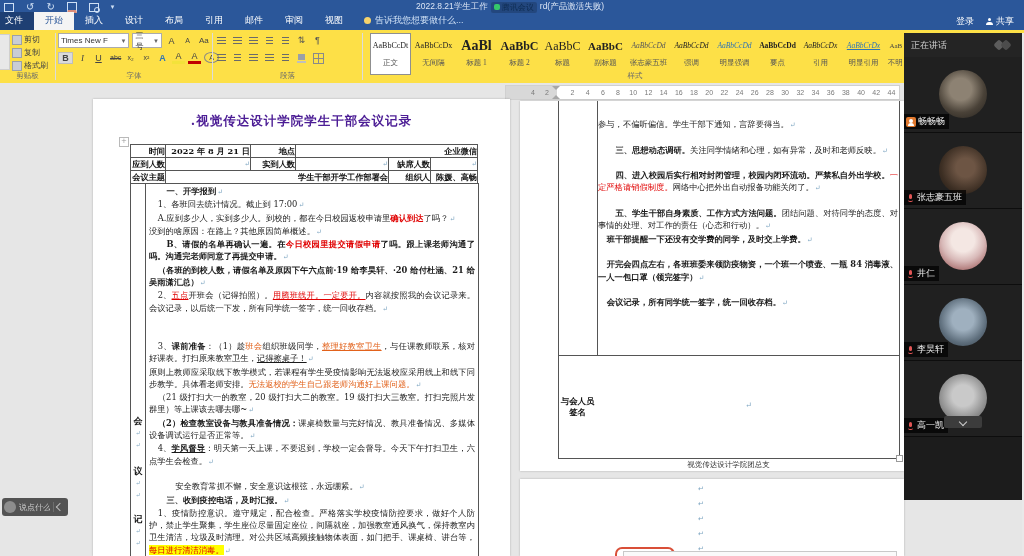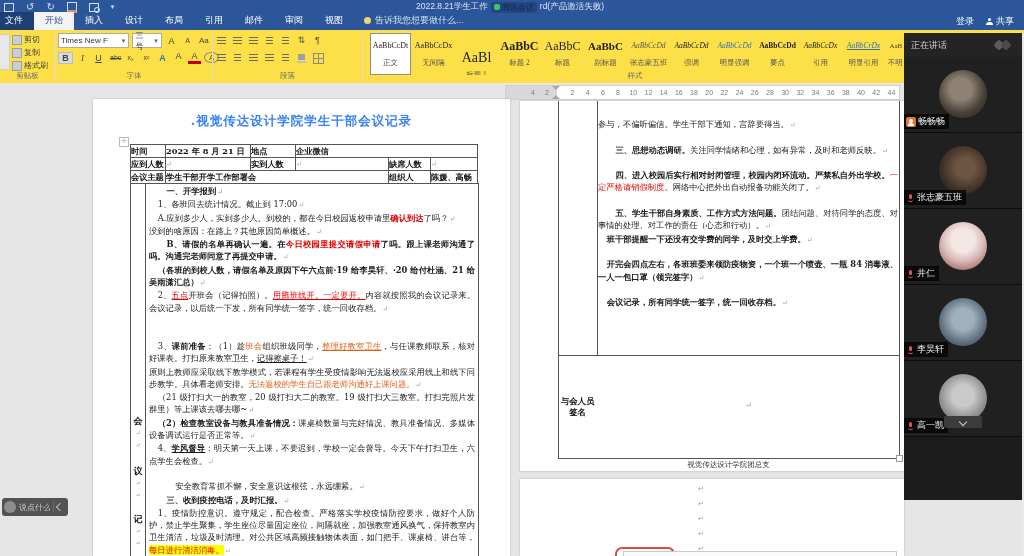--- a/index.html
+++ b/index.html
@@ -60,21 +60,21 @@
   .ic-bucket::after{content:"";position:absolute;left:3px;top:3px;width:7px;height:6px;background:#9aa0a8;}
   .ic-bucket::before{content:"";position:absolute;left:2px;bottom:1px;width:9px;height:2px;background:#bfbfbf;}
   .ic-text{font-size:9px;color:#555;line-height:13px;text-align:center;width:13px;}
 
   
   .styles-gallery{position:absolute;left:5px;top:3px;display:flex;gap:2px;overflow:hidden;width:532px;height:42px;}
   .stcard{width:39px;height:40px;text-align:center;flex:0 0 auto;border:1px solid transparent;font-family:"Liberation Serif",serif;}
   .stcard.sel{border:1px solid #8f8f8f;background:#fff;}
   .stcard .sample{display:block;height:24px;line-height:24px;font-size:8px;color:#222;white-space:nowrap;overflow:hidden;}
   .stcard .slabel{display:block;font-size:7.5px;color:#555;white-space:nowrap;}
-  .st-h1 .sample{font-size:14px;font-weight:normal;margin-top:12px;}
+  .st-h1 .sample{font-size:14px;font-weight:bold;}
   .st-h2 .sample{font-size:12px;font-weight:bold;}
   .st-h3 .sample{font-size:12px;}
   .st-sub .sample{font-size:11px;font-weight:bold;}
   .st-em1 .sample{font-style:italic;font-size:7.5px;color:#595959;}
   .st-em2 .sample{font-style:italic;font-size:7.5px;}
   .st-em3 .sample{font-style:italic;font-size:7.5px;color:#2e74b5;}
   .st-strong .sample{font-weight:bold;font-size:7.5px;}
   .st-quote .sample{font-style:italic;font-size:7.5px;}
   .st-iquote .sample{font-style:italic;font-size:7.5px;color:#2e74b5;text-decoration:underline;}
   .st-ref .sample{font-size:7px;color:#444;}
@@ -88,24 +88,24 @@
   .ind-marker{position:absolute;left:46px;top:0;width:7px;height:13px;}
   .ind-marker::before{content:"";position:absolute;left:0;top:0;border-left:4px solid transparent;border-right:4px solid transparent;border-top:4px solid #a7a7a7;}
   .ind-marker::after{content:"";position:absolute;left:0;bottom:0;border-left:4px solid transparent;border-right:4px solid transparent;border-bottom:4px solid #a7a7a7;}
 
   .page{position:absolute;background:#fff;box-shadow:0 0 2px rgba(0,0,0,0.25);}
   .page1{left:93px;top:16px;width:417px;height:457px;overflow:hidden;}
   .page2{left:520px;top:18px;width:384px;height:370px;overflow:hidden;}
   .page4{left:520px;top:396px;width:384px;height:77px;overflow:hidden;}
 
   .doc-serif{font-family:"DejaVu Serif","Liberation Serif",serif;}
-  .p1-title{position:absolute;left:0;right:0;top:14px;text-align:center;font-size:12.5px;font-weight:bold;color:#3b82f6;letter-spacing:1px;}
+  .p1-title{position:absolute;left:0;right:0;top:14px;text-align:center;font-size:12.5px;font-weight:bold;color:#4c1d95;letter-spacing:1px;}
   .tbl-handle{position:absolute;left:26px;top:38px;width:8px;height:8px;border:1px solid #b9b9b9;color:#9a9a9a;font-size:7px;line-height:6px;text-align:center;}
   .hdr-table{position:absolute;left:37px;top:45px;width:347px;border-collapse:collapse;table-layout:fixed;}
-  .hdr-table td{border:1px solid #555;font-size:8.2px;font-weight:bold;color:#111;text-align:left;height:12px;padding:0;white-space:nowrap;overflow:hidden;}
+  .hdr-table td{border:1px solid #555;font-size:8.2px;font-weight:bold;color:#111;text-align:right;height:12px;padding:0;white-space:nowrap;overflow:hidden;}
   .hdr-table .pm{color:#7aa3c0;font-weight:normal;font-size:7px;}
   .p1-bodywrap{position:absolute;left:37px;top:84px;width:347px;bottom:0;border-left:1px solid #555;border-right:1px solid #555;display:flex;}
   .sidecol{width:14px;border-right:1px solid #555;position:relative;}
   .sidecol .ch{position:absolute;left:0;width:14px;text-align:center;font-size:9px;color:#111;font-weight:bold;}
   .sidecol .pm{position:absolute;left:0;width:14px;text-align:center;font-size:6px;color:#7aa3c0;}
   .p1-content{flex:1;padding:2px 3px 0 3px;overflow:hidden;}
   .para{font-size:8.3px;line-height:12.3px;color:#1a1a1a;text-align:justify;}
   .para.blank{height:12.3px;}
   .r-b{font-weight:bold;}
   .r-r{color:#e00000;}

